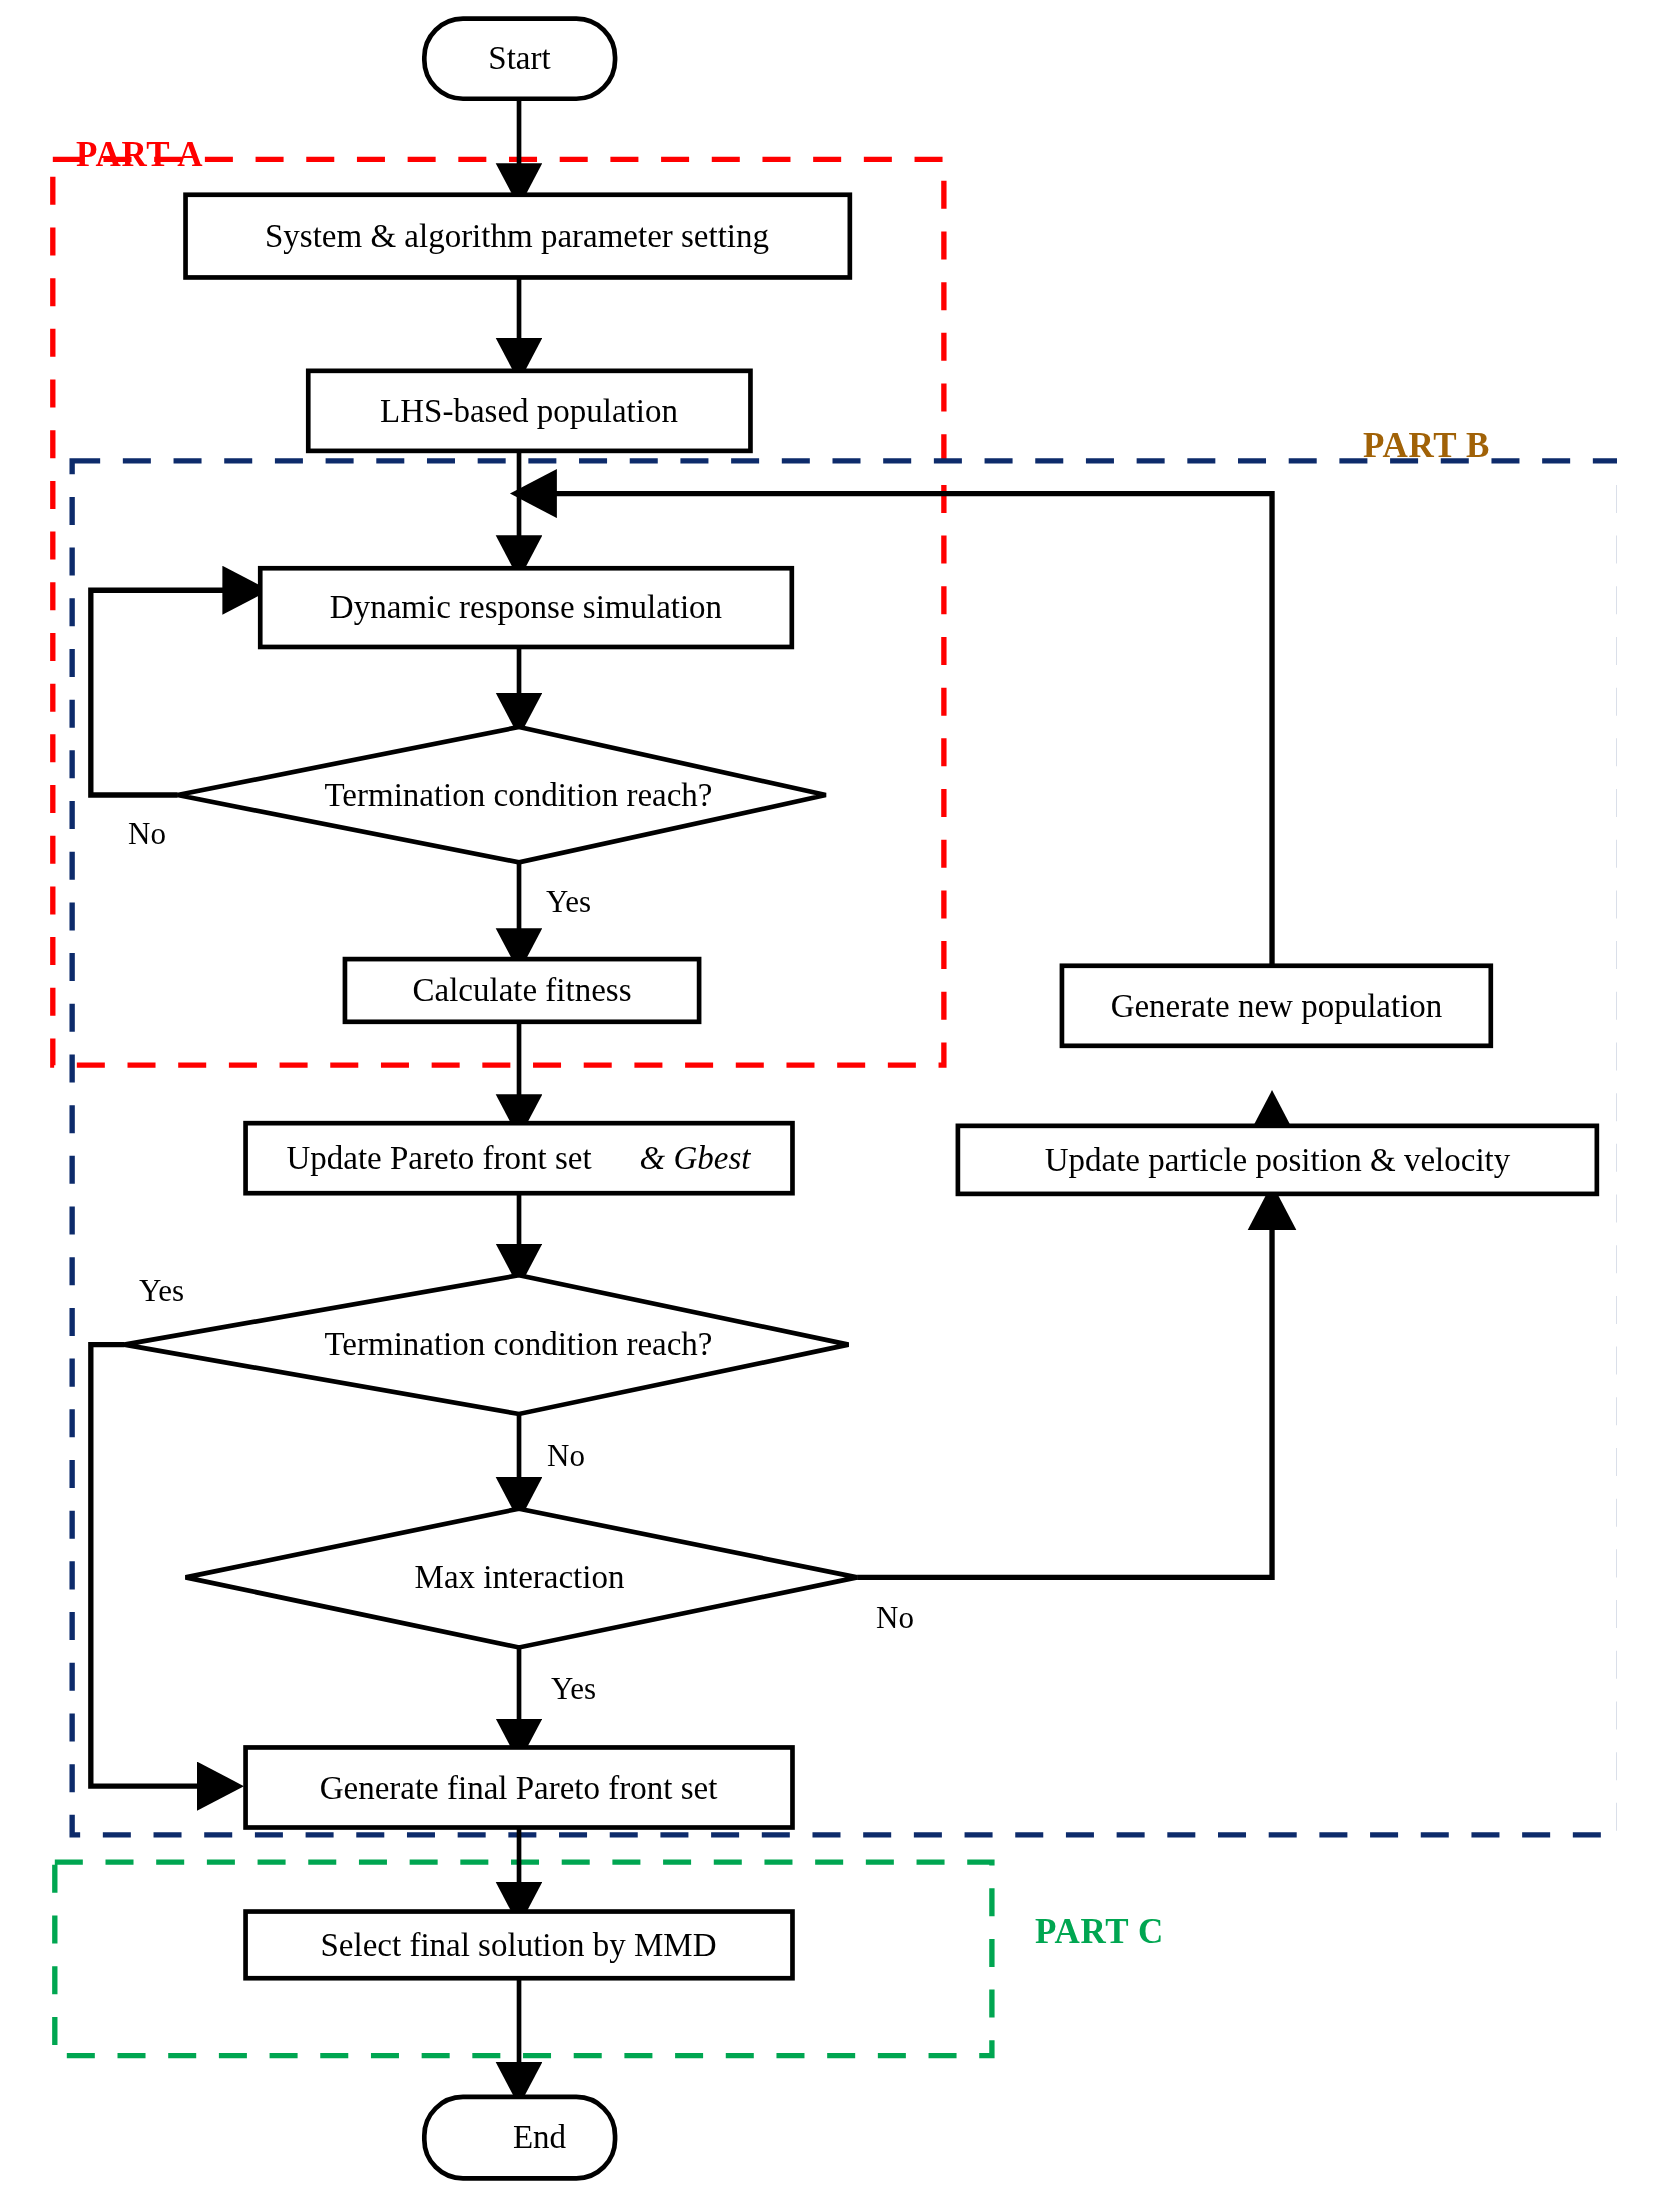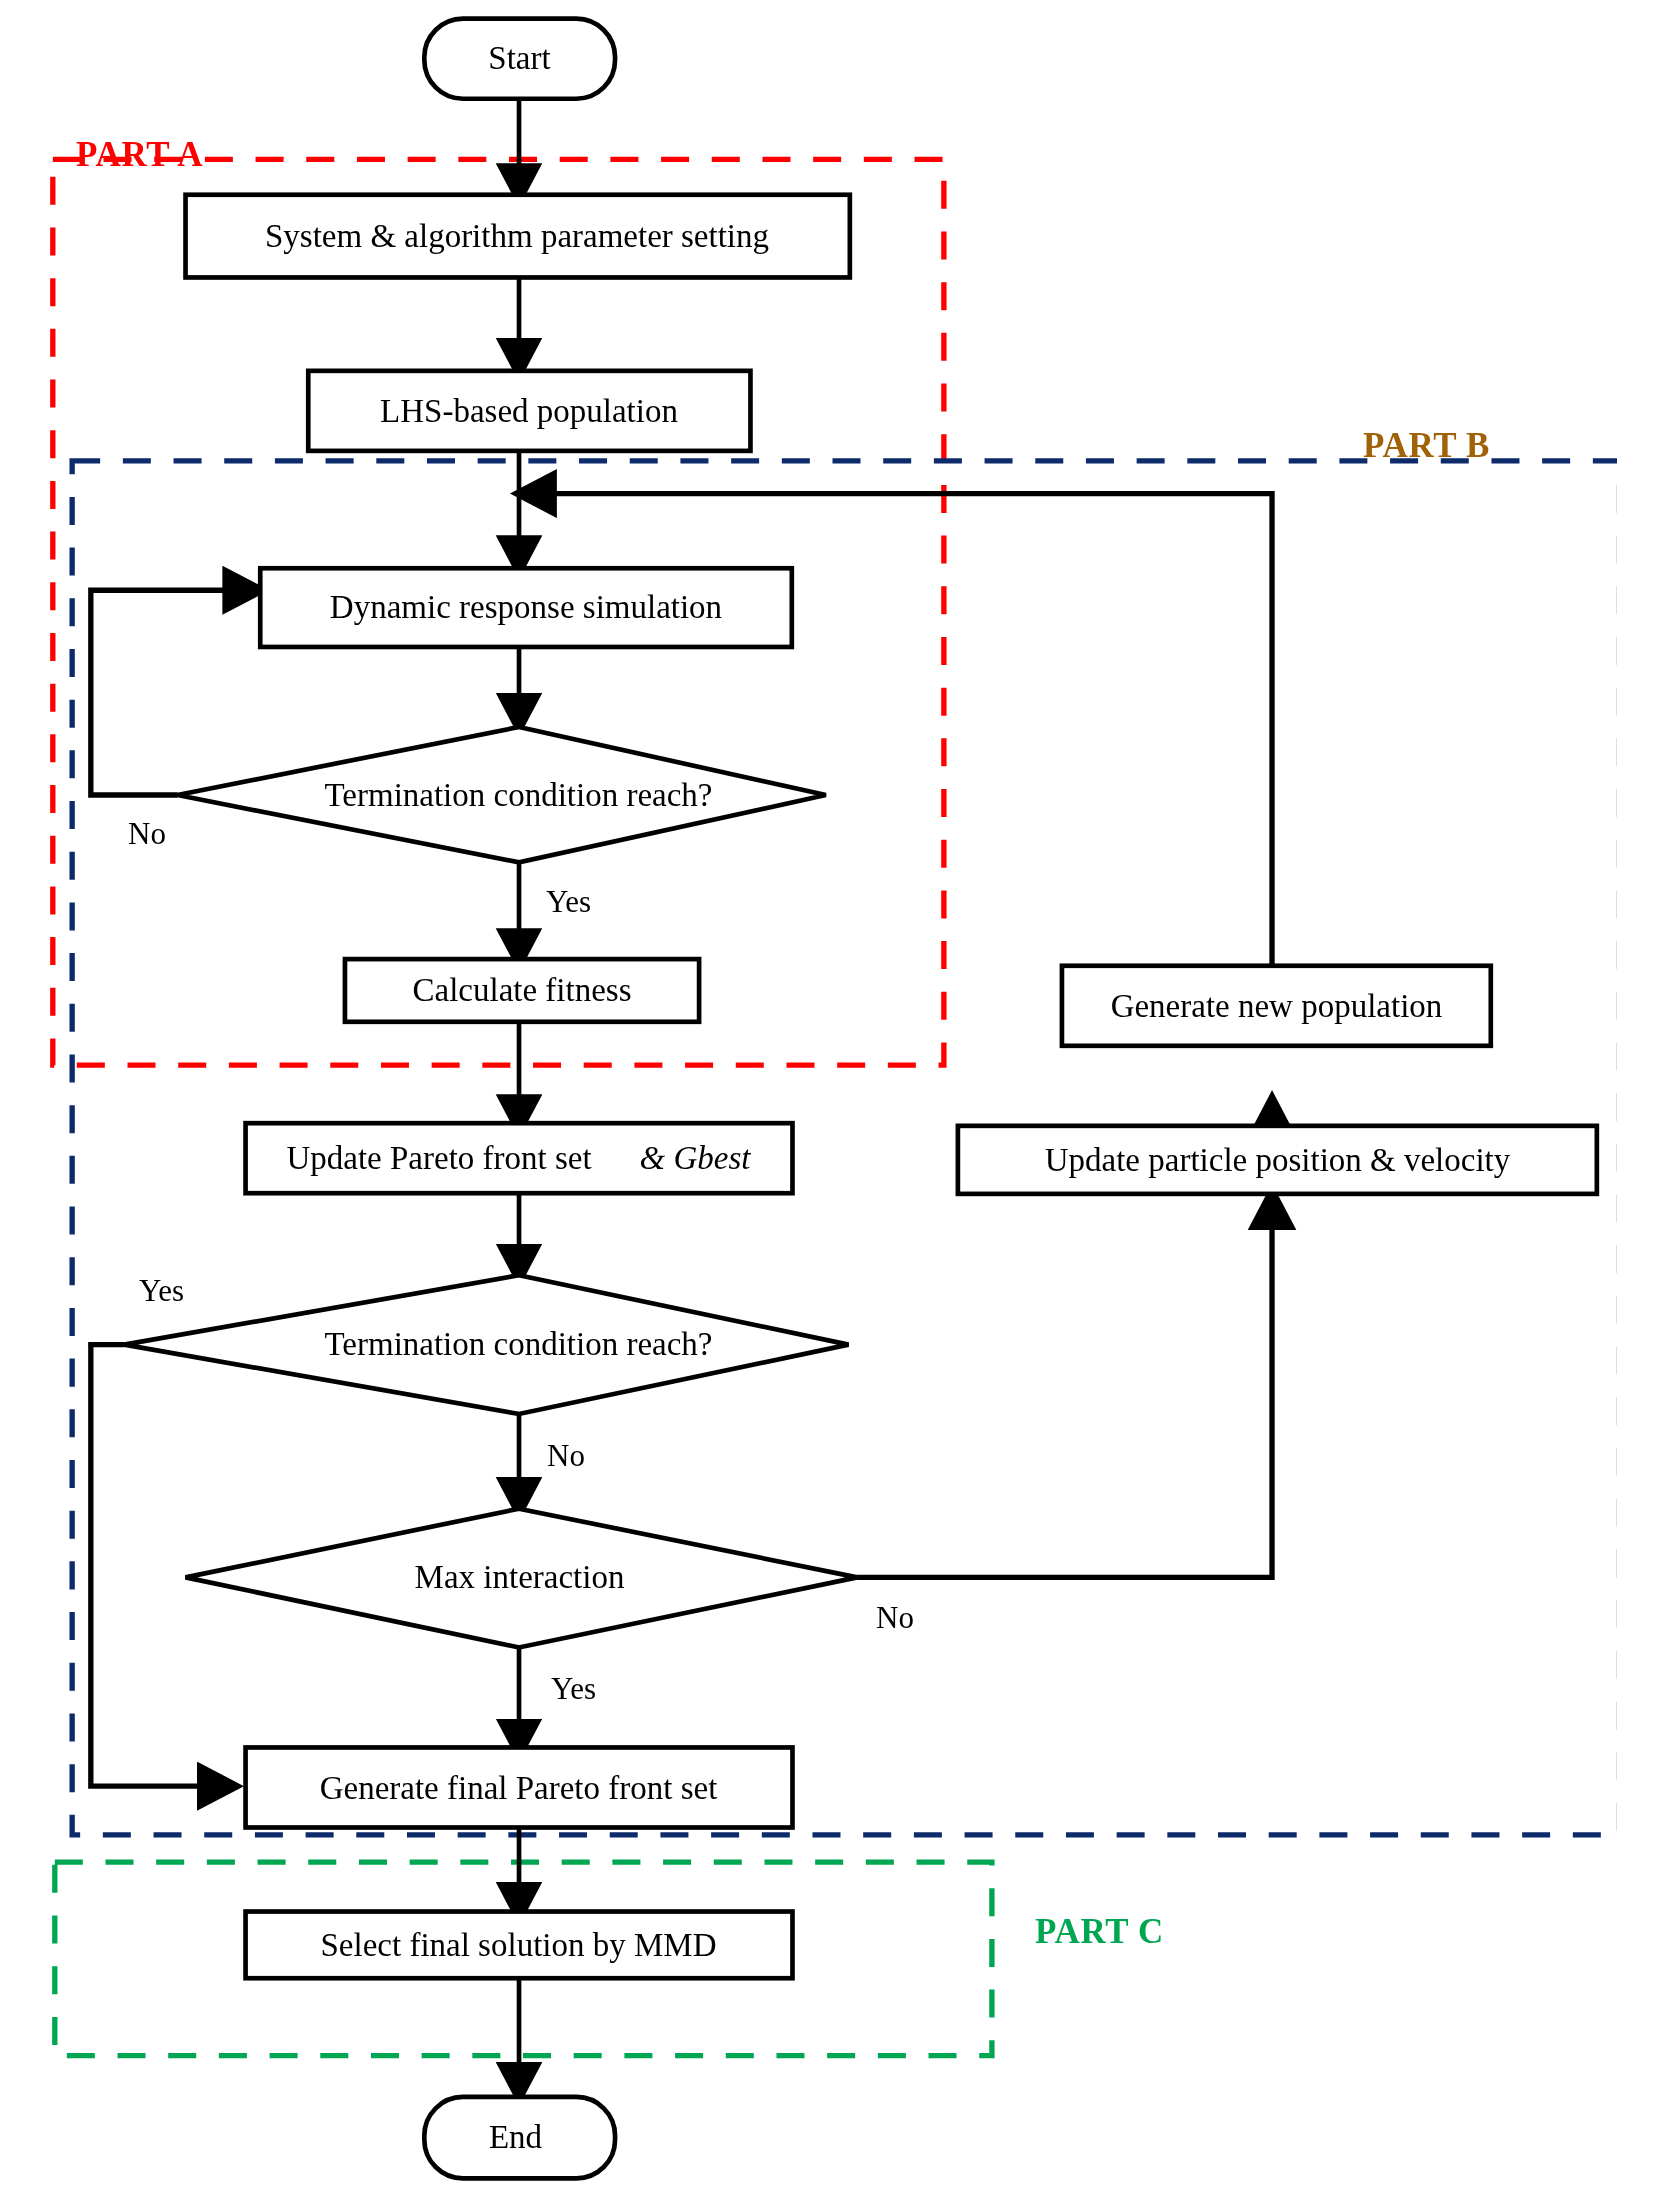--- a/index.html
+++ b/index.html
@@ -155,21 +155,21 @@
     </div>
 
   <div class="node-label flow-text" style="left:273px; top:1311px; width:491px; height:67px;">Termination condition reach?</div>
 
   <div class="node-label flow-text" style="left:314px; top:1544px; width:411px; height:67px;">Max interaction</div>
 
   <div class="node-label flow-text" style="left:245px; top:1748px; width:547px; height:80px;">Generate final Pareto front set</div>
 
   <div class="node-label flow-text" style="left:245px; top:1912px; width:547px; height:67px;">Select final solution by MMD</div>
 
-  <div class="node-label term-text" style="left:420px; top:2097px; width:191px; height:81px;text-align:right;">End</div>
+  <div class="node-label term-text" style="left:444px; top:2097px; width:191px; height:81px;text-align:right;">End</div>
 
   <div class="node-label flow-text" style="left:1062px; top:966px; width:429px; height:80px;">Generate new population</div>
 
   <div class="node-label flow-text" style="left:958px; top:1126px; width:639px; height:68px;">Update particle position &amp; velocity</div>
 
   <div class="edge-label" style="left:128px; top:816px;">No</div>
 
   <div class="edge-label" style="left:546px; top:884px;">Yes</div>
 
   <div class="edge-label" style="left:139px; top:1273px;">Yes</div>

